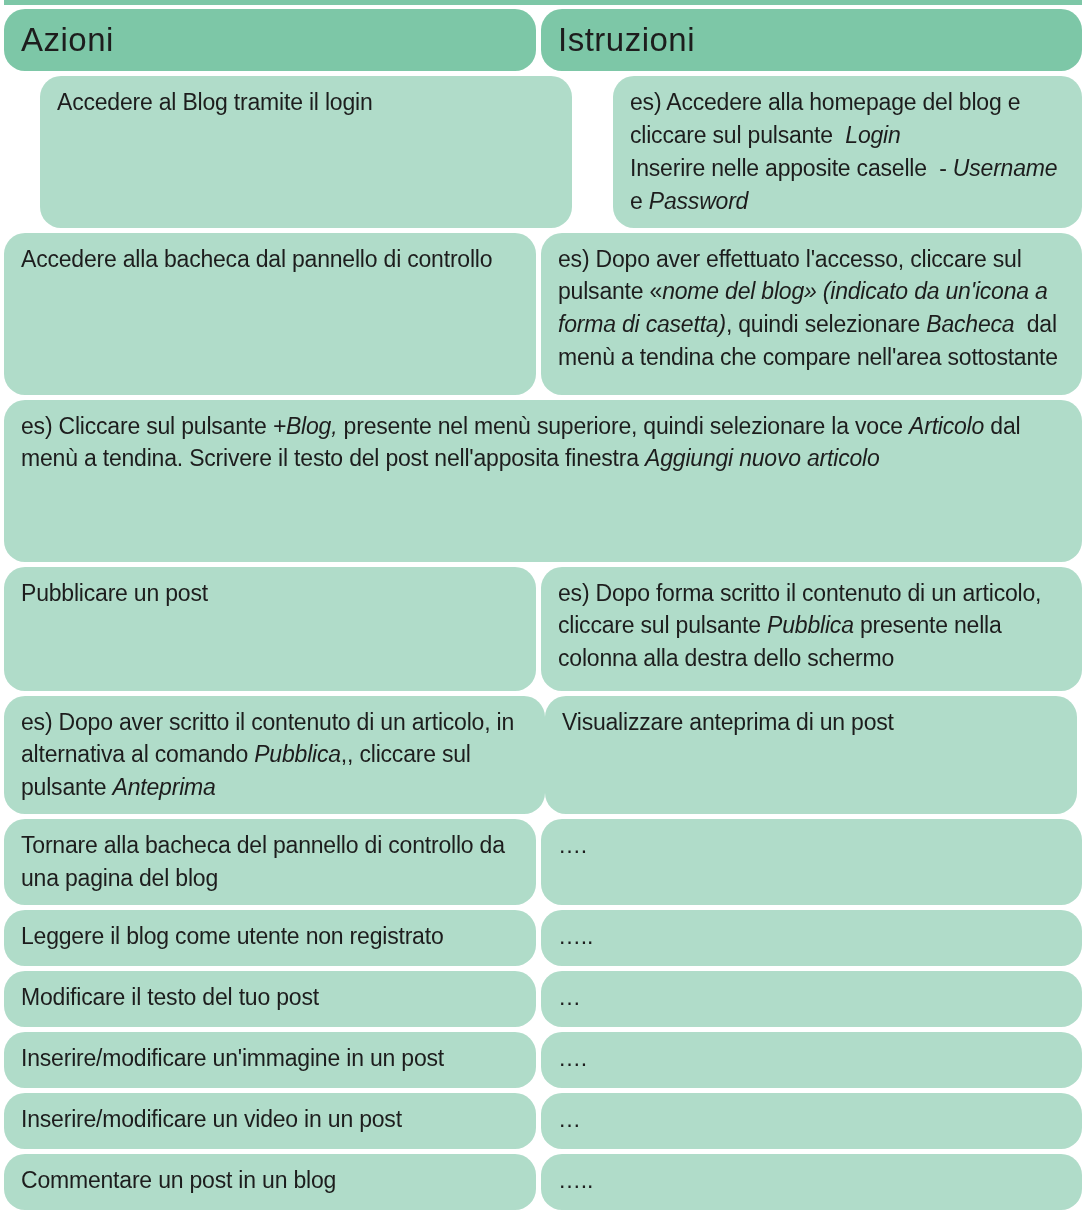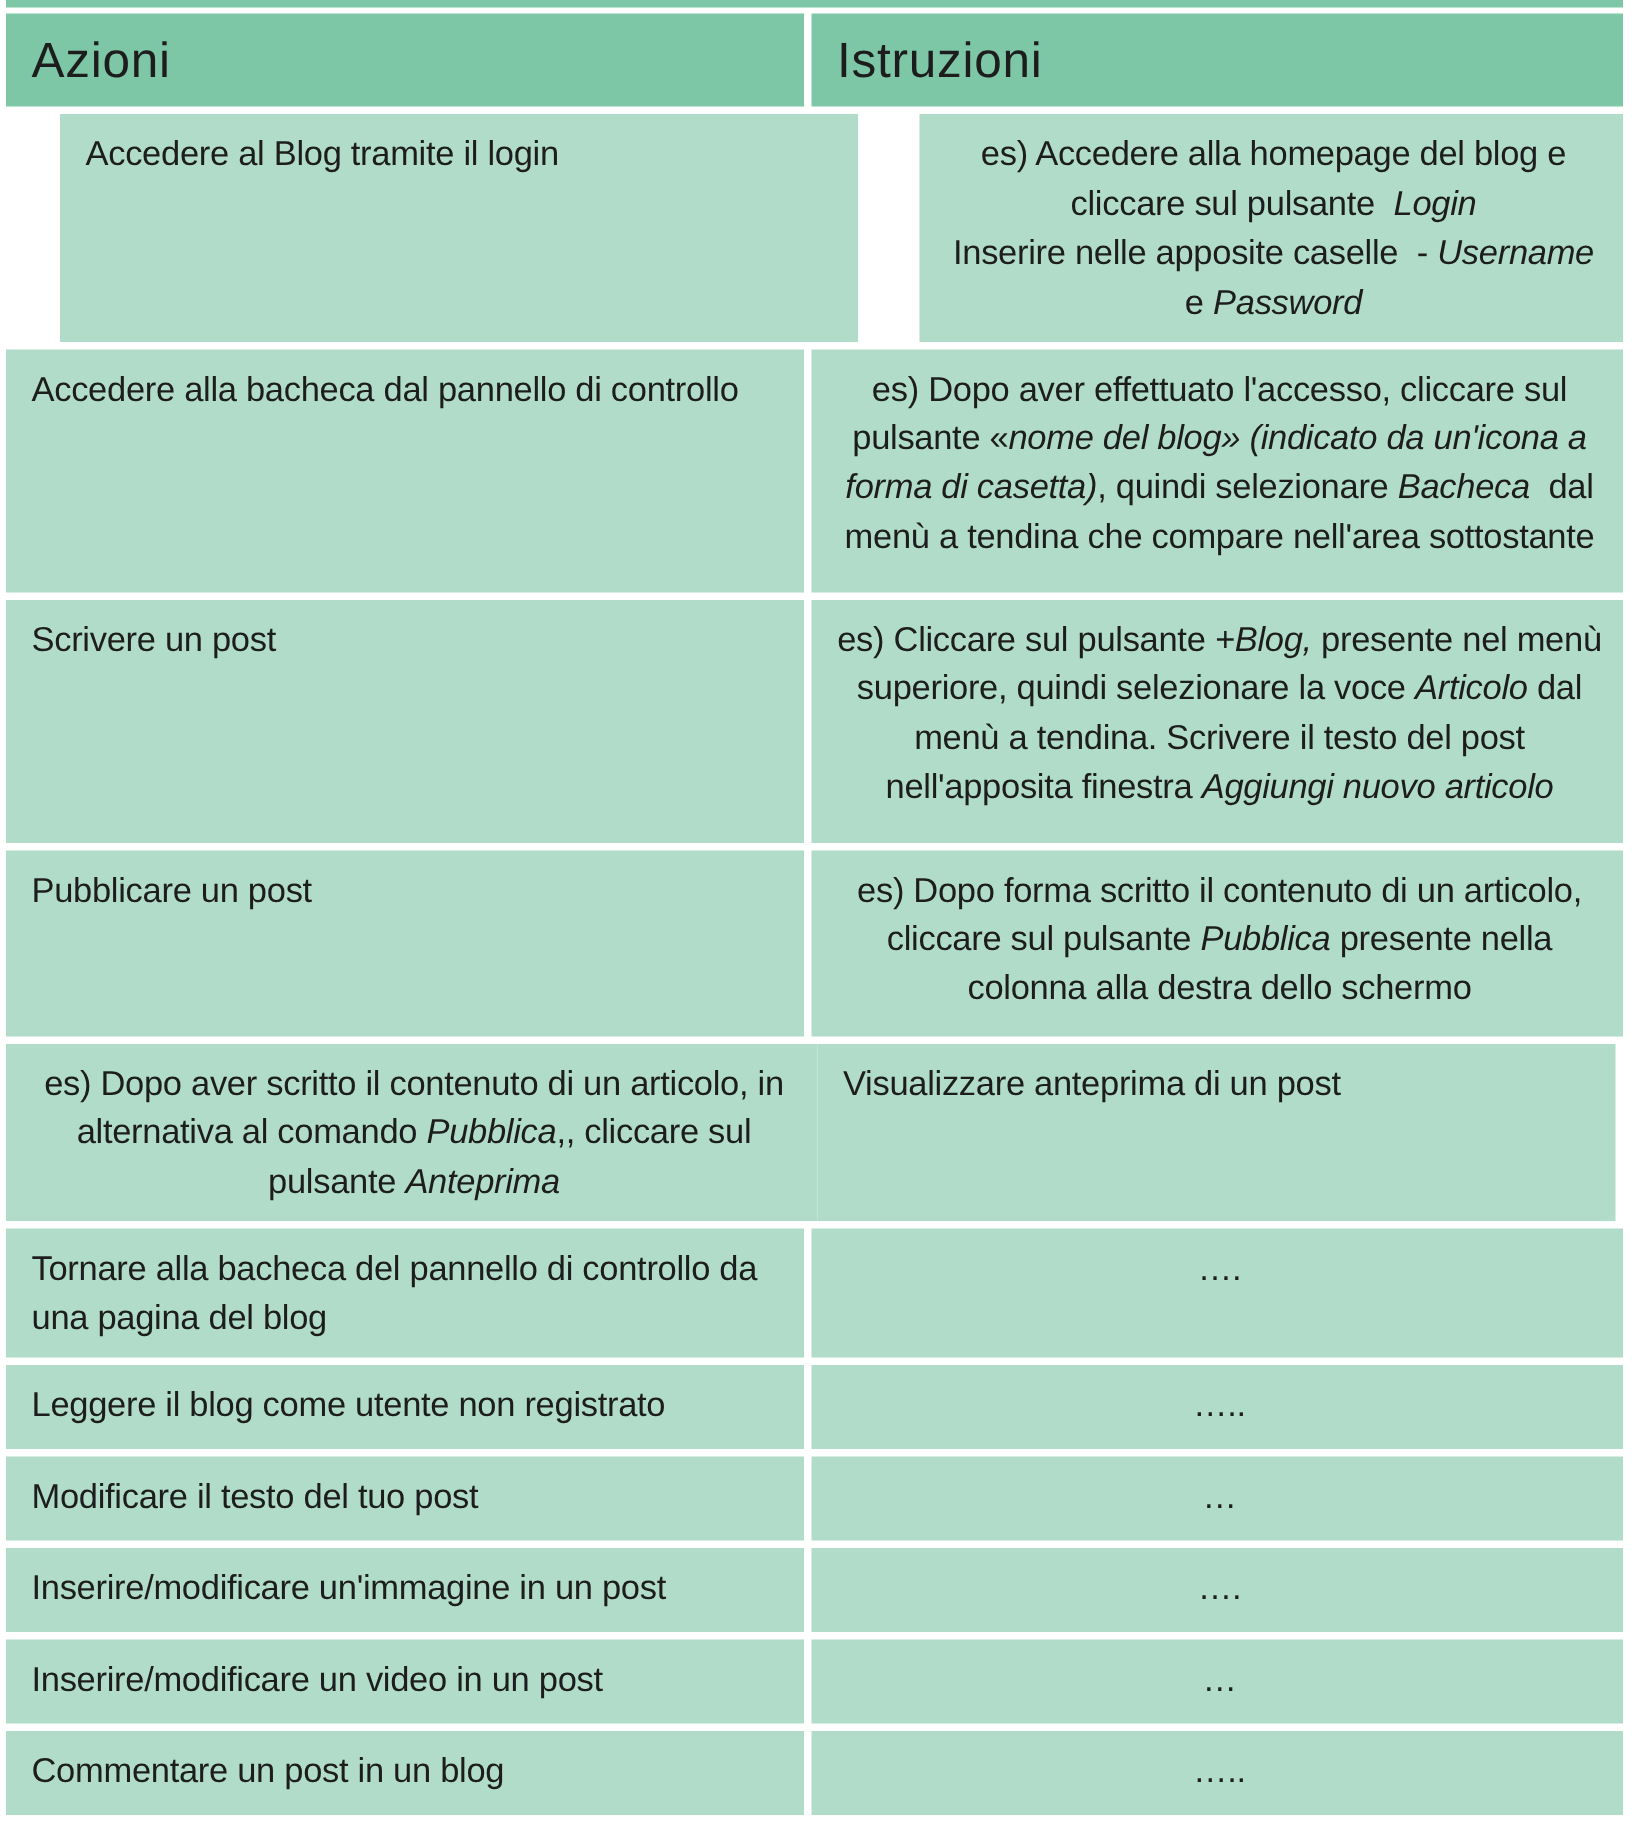--- a/index.html
+++ b/index.html
@@ -24,30 +24,30 @@
   .row{
     display:flex;
     margin-bottom:5px;
   }
   .cell{
     background:var(--row-green);
     padding:10px 14px 10px 17px;
     font-size:23px;
     letter-spacing:-0.2px;
     line-height:1.43;
+    border-radius:21px;
   }
   .cell.left{
     width:532px;
     flex:0 0 532px;
     margin-right:5px;
   }
   .cell.right{
     flex:1 1 auto;
     white-space:pre-wrap;
-    text-align:center;
   }
   .header-row .cell{
     background:var(--header-green);
     font-size:33px;
     letter-spacing:0.5px;
     display:flex;
     align-items:center;
     padding-top:0;padding-bottom:0;
   }
   .header-row{height:62px;}
@@ -81,21 +81,20 @@
 Inserire nelle apposite caselle  - </span><span class="em">Username</span><span>
 e </span><span class="em">Password</span></div>
   </div>
 
   <div class="row">
     <div class="cell left">Accedere alla bacheca dal pannello di controllo</div>
     <div class="cell right"><span>es) Dopo aver effettuato l'accesso, cliccare sul pulsante «</span><span class="em">nome del blog» (indicato da un'icona a forma di casetta)</span><span>, quindi selezionare </span><span class="em">Bacheca</span><span>  dal menù a tendina che compare nell'area sottostante</span></div>
   </div>
 
   <div class="row">
-    <div class="cell left">Scrivere un post</div>
     <div class="cell right"><span>es) Cliccare sul pulsante </span><span class="em">+Blog,</span><span> presente nel menù superiore, quindi selezionare la voce </span><span class="em">Articolo</span><span> dal menù a tendina. Scrivere il testo del post nell'apposita finestra </span><span class="em">Aggiungi nuovo articolo</span></div>
   </div>
 
   <div class="row">
     <div class="cell left">Pubblicare un post</div>
     <div class="cell right"><span>es) Dopo forma scritto il contenuto di un articolo, cliccare sul pulsante </span><span class="em">Pubblica</span><span> presente nella colonna alla destra dello schermo</span></div>
   </div>
 
   <div class="row">
     <div class="cell right"><span>es) Dopo aver scritto il contenuto di un articolo, in alternativa al comando </span><span class="em">Pubblica</span><span>,, cliccare sul pulsante </span><span class="em">Anteprima</span></div>

